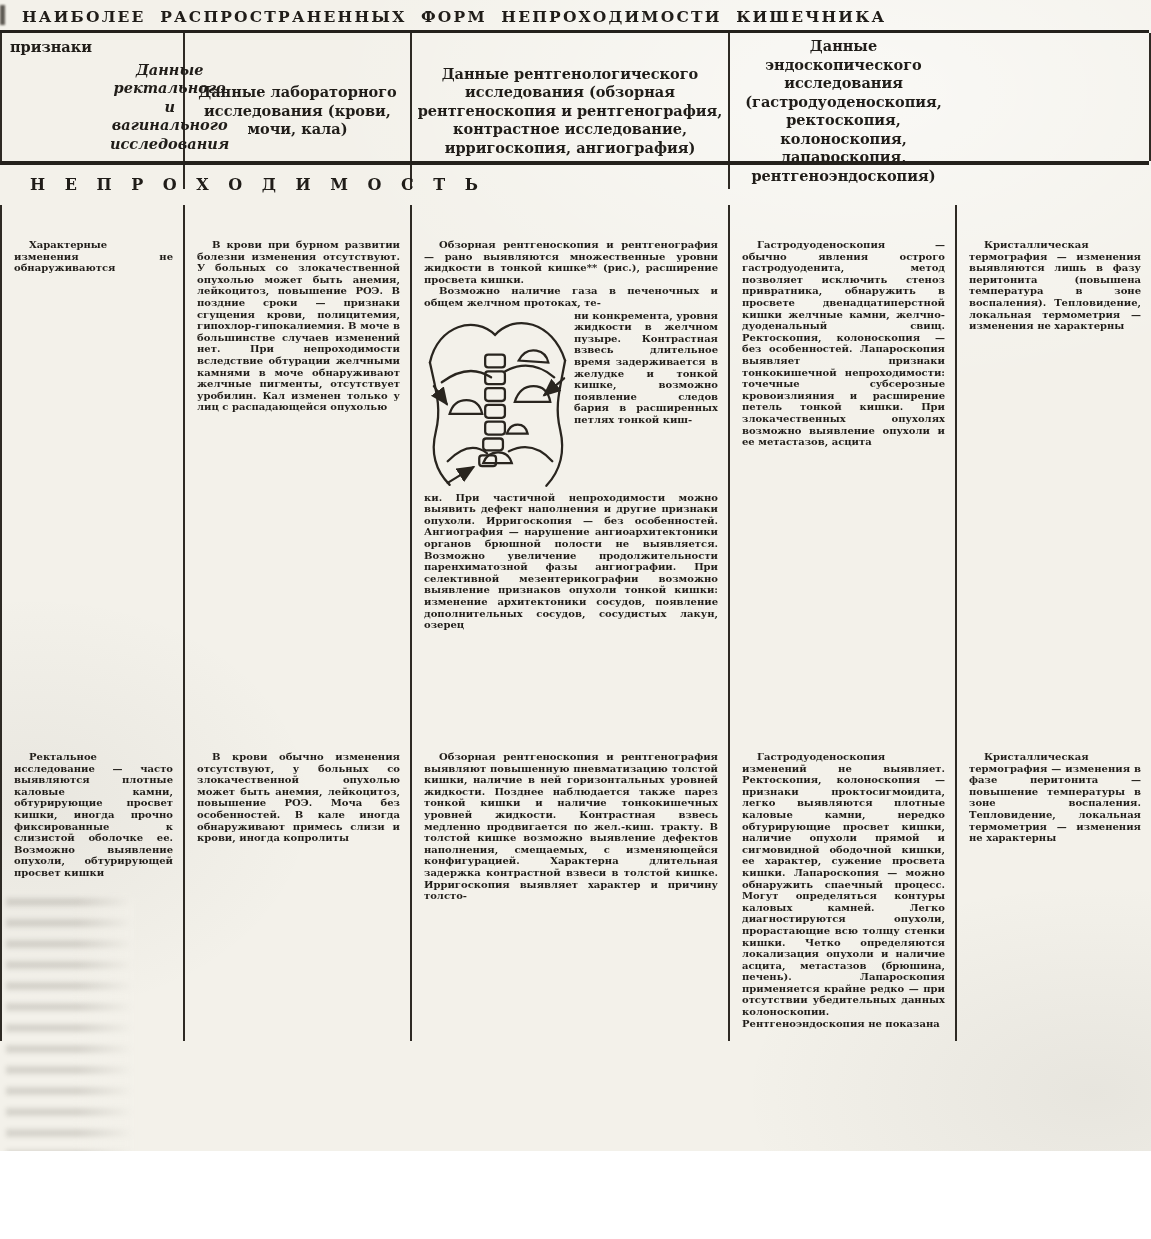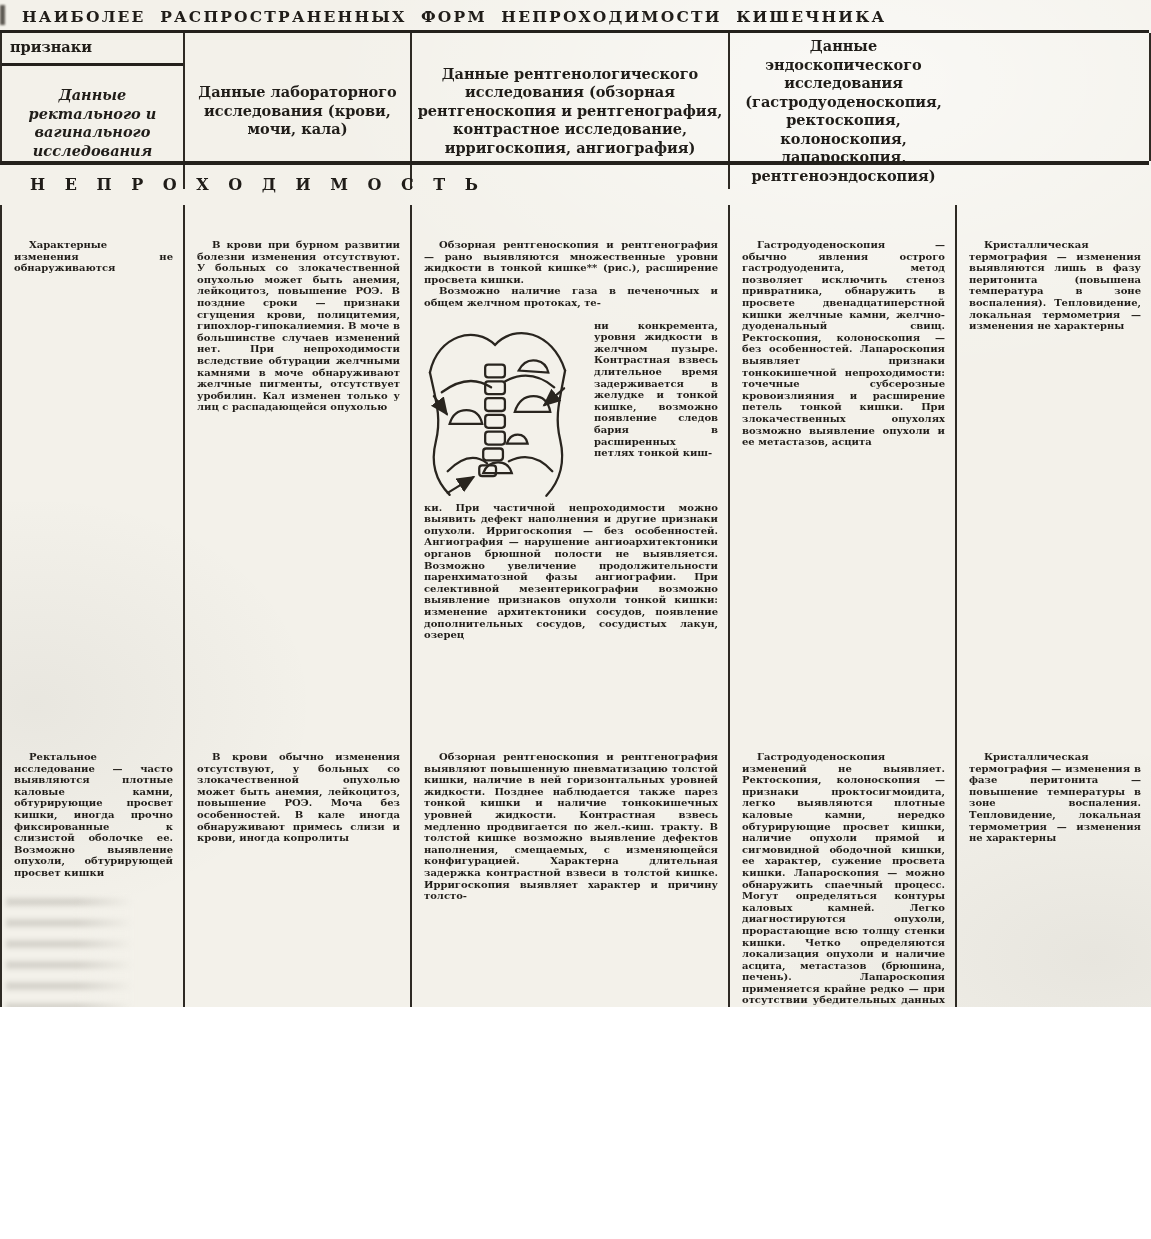--- a/index.html
+++ b/index.html
@@ -1,17 +1,17 @@
 <!DOCTYPE html>
 <html><head>
 <meta charset="utf-8">
 <style>
   html,body{margin:0;padding:0;}
   .page{
-    position:relative; width:1151px; height:1007px; overflow:hidden;
+    position:relative; width:1151px; height:1151px; overflow:hidden;
     background:
       radial-gradient(900px 500px at 75% 8%, rgba(255,255,255,.55), transparent 60%),
       radial-gradient(400px 300px at 3% 70%, rgba(95,92,84,.07), transparent 70%),
       radial-gradient(500px 300px at 95% 95%, rgba(95,92,84,.08), transparent 70%),
       #f3f1ea;
     font-family:"DejaVu Serif", serif;
     color:#201d19; font-weight:700;
   }
   .ink{background:#24211c;}
   
@@ -20,41 +20,41 @@
   .smudge{position:absolute; left:0; top:5px; width:5px; height:20px; background:#3a362f; filter:blur(1px); opacity:.8;}
   
   .thead{
     position:absolute; top:33px; left:0; width:1147px; height:128px;
     display:grid; grid-template-columns:183px 227px 318px 227px 192px;
     border-left:2px solid #2e2a24; border-right:2px solid #2e2a24;
   }
   .th{border-right:2px solid #2e2a24; display:flex; align-items:center; justify-content:center; text-align:center;
       font-size:14.5px; line-height:1.28; padding:4px 0;}
   .th:last-child{border-right:none;}
-  .corner{flex-direction:column; align-items:stretch; justify-content:center; padding:0;}
+  .corner{flex-direction:row; align-items:stretch; justify-content:flex-start; padding:0;}
   .corner-top{padding:5px 8px 3px; text-align:left; font-size:14.5px;}
   .corner-rule{height:3px; margin:3px 0 0;}
   .corner-main{flex:1; display:flex; align-items:center; justify-content:center; text-align:center; padding:2px 10px 10px;font-style:italic;}
   .rule-head-bottom{position:absolute; top:161px; left:0; width:1149px; height:4px;}
   
   .section{position:absolute; top:175px; left:30px; font-size:16px; letter-spacing:6px; word-spacing:2px;}
   
   .tbody{
     position:absolute; top:205px; left:0; width:1149px;
     display:grid; grid-template-columns:183px 227px 318px 227px 194px;
     grid-template-rows:minmax(537px,auto) auto;
     border-left:2px solid #2e2a24;
   }
   .td{border-right:2px solid #2e2a24; padding:6px 10px 12px 12px; font-size:10px; line-height:1.16;}
   .td.last{border-right:none;}
   .td.r1{padding-top:34px;}
   .td.r2{padding-top:9px;}
   p.para{margin:0; text-align:justify; text-indent:1.5em;}
   p.cont{margin:0; text-align:justify; text-indent:0;}
-  .figrow{display:flex; gap:22px; margin:11px 0 0;align-items:center;}
+  .figrow{display:flex; gap:2px; margin:1px 0 0;align-items:center;}
   .figrow svg{flex:0 0 auto;}
   .beside{flex:1; align-self:flex-start;}
   svg.sketch{stroke:#29251f; stroke-width:2.3; fill:none; stroke-linecap:round;}
   
   .bleed{position:absolute; filter:blur(2.5px); opacity:.55; pointer-events:none;
     background:
       linear-gradient(to right, rgba(243,241,234,0) 0%, rgba(243,241,234,0) 55%, rgba(243,241,234,1) 100%),
       repeating-linear-gradient(to bottom, rgba(104,99,90,.38) 0 8px, rgba(104,99,90,0) 8px 21px);}
   .bleed-left{left:6px; top:898px; width:128px; height:335px;}
   .bleed-right{left:1018px; top:1168px; width:115px; height:66px; opacity:.3;}

